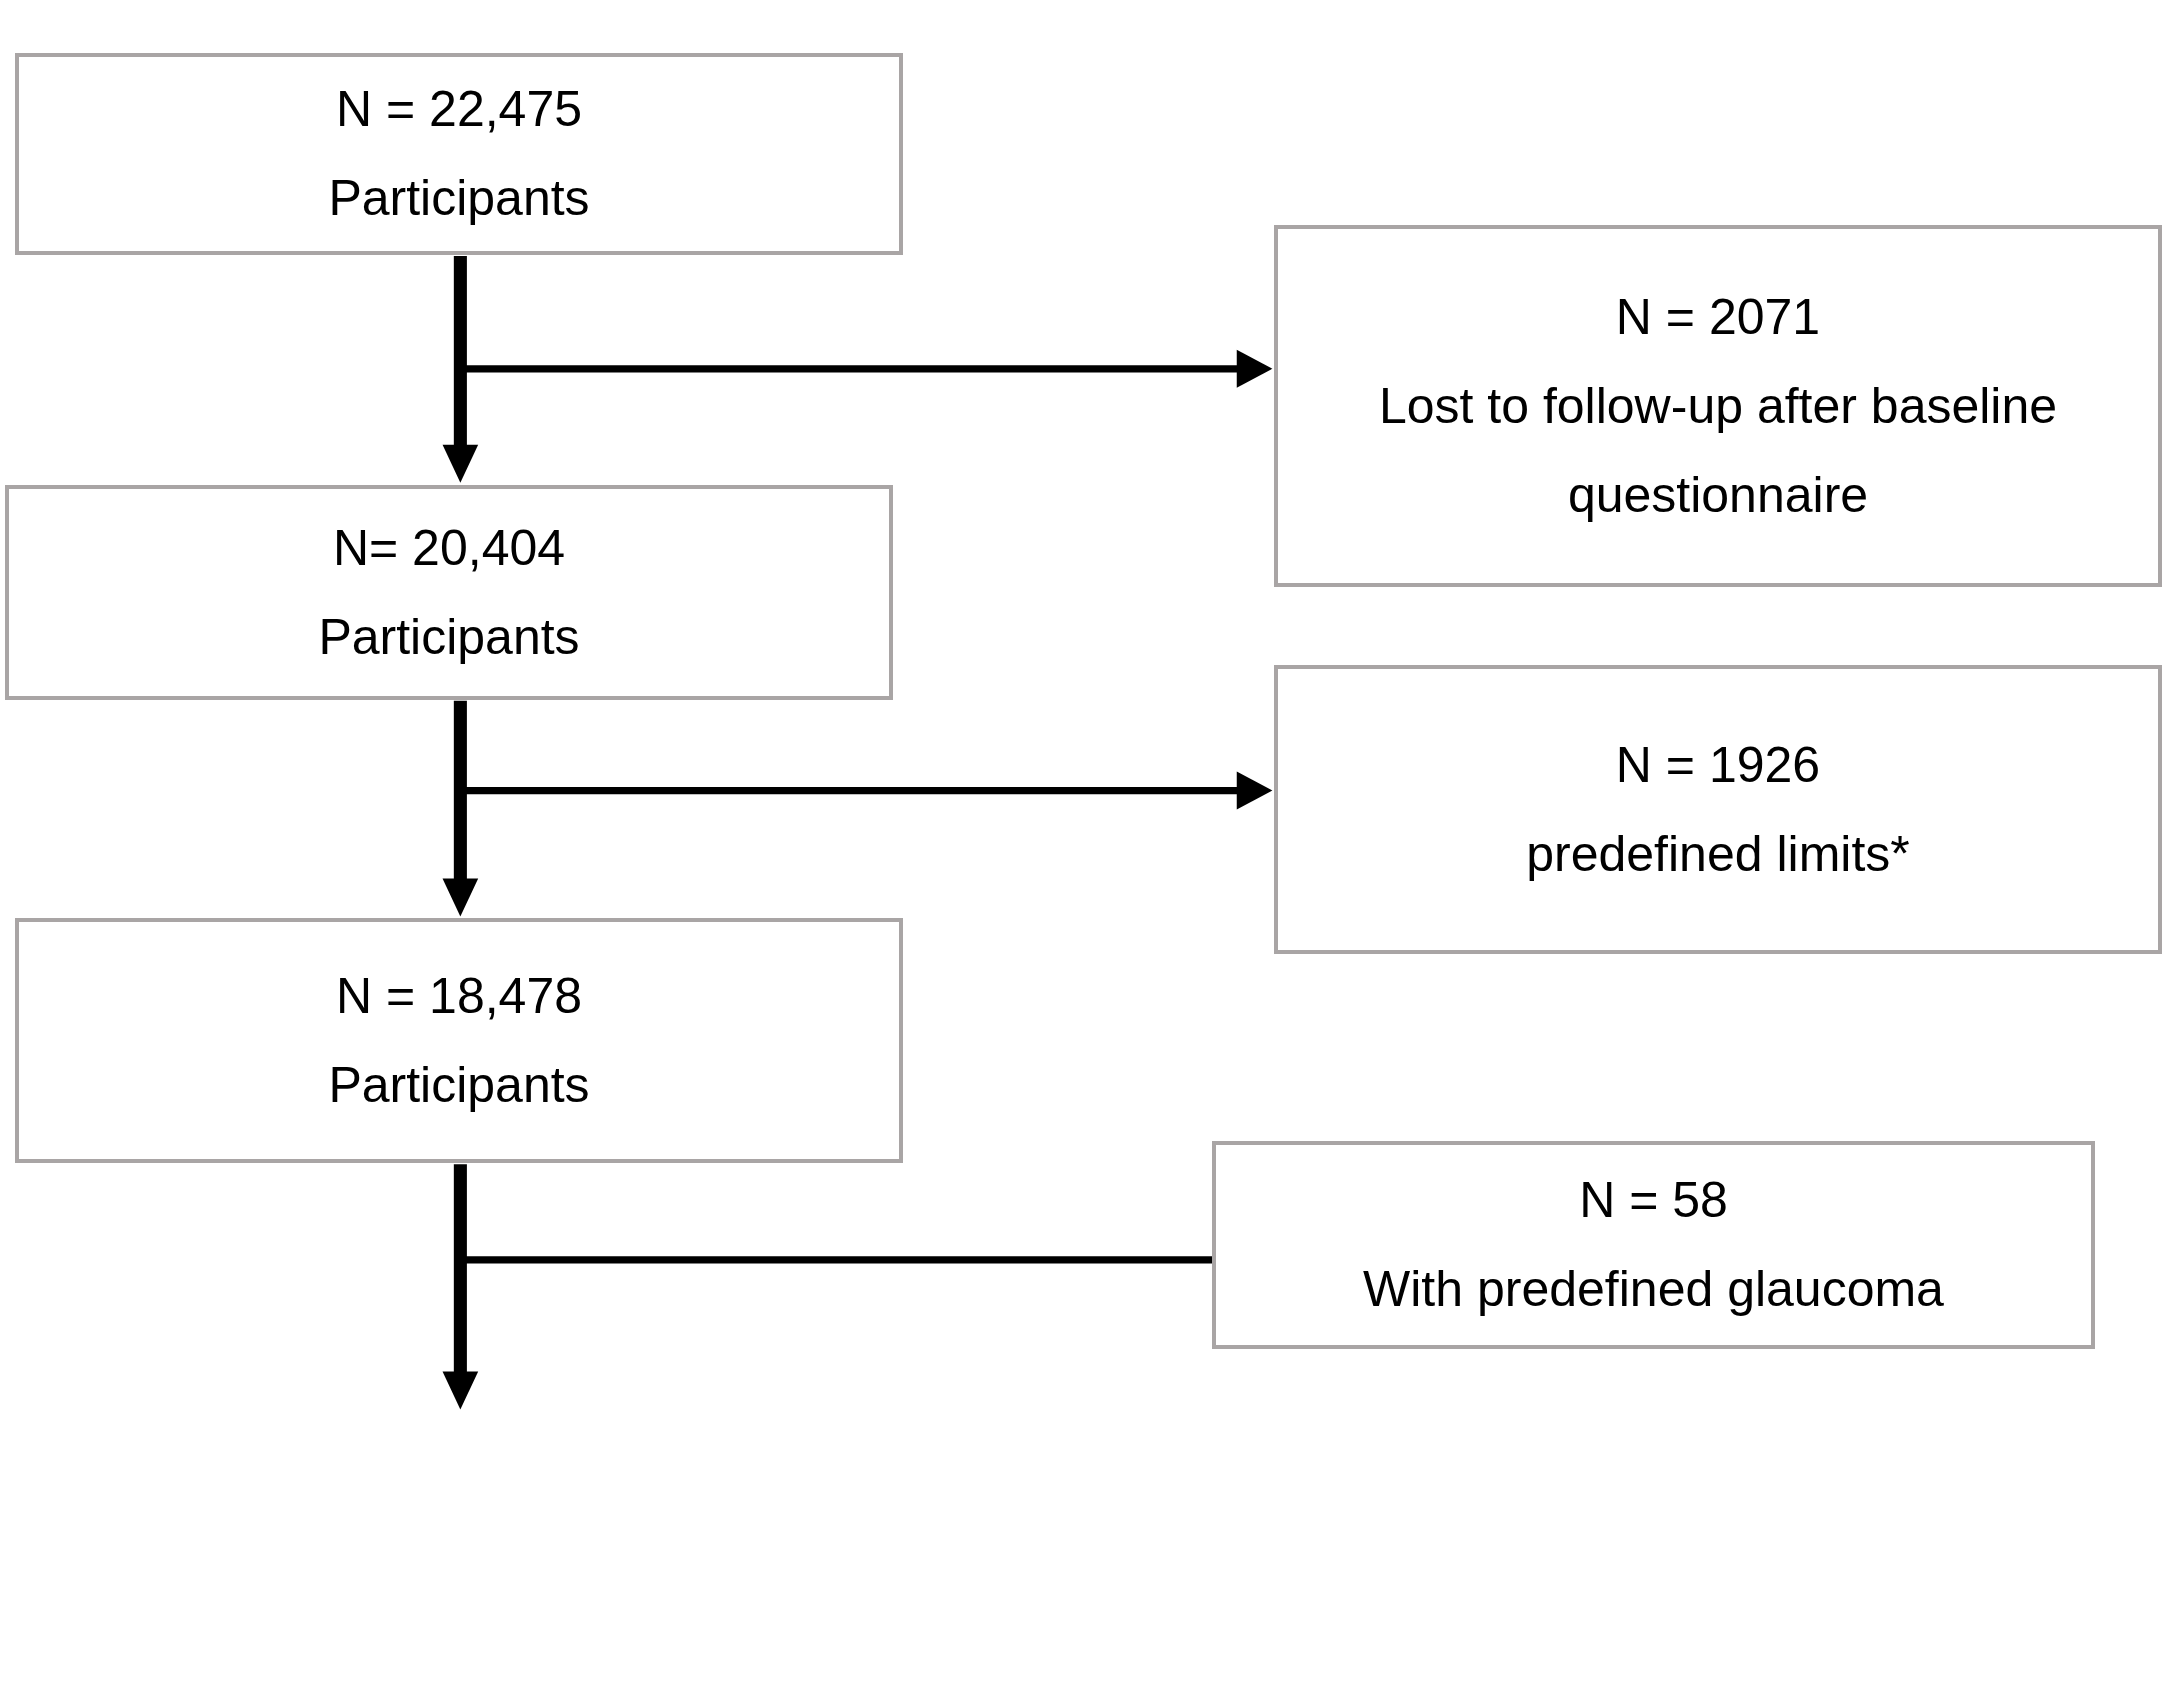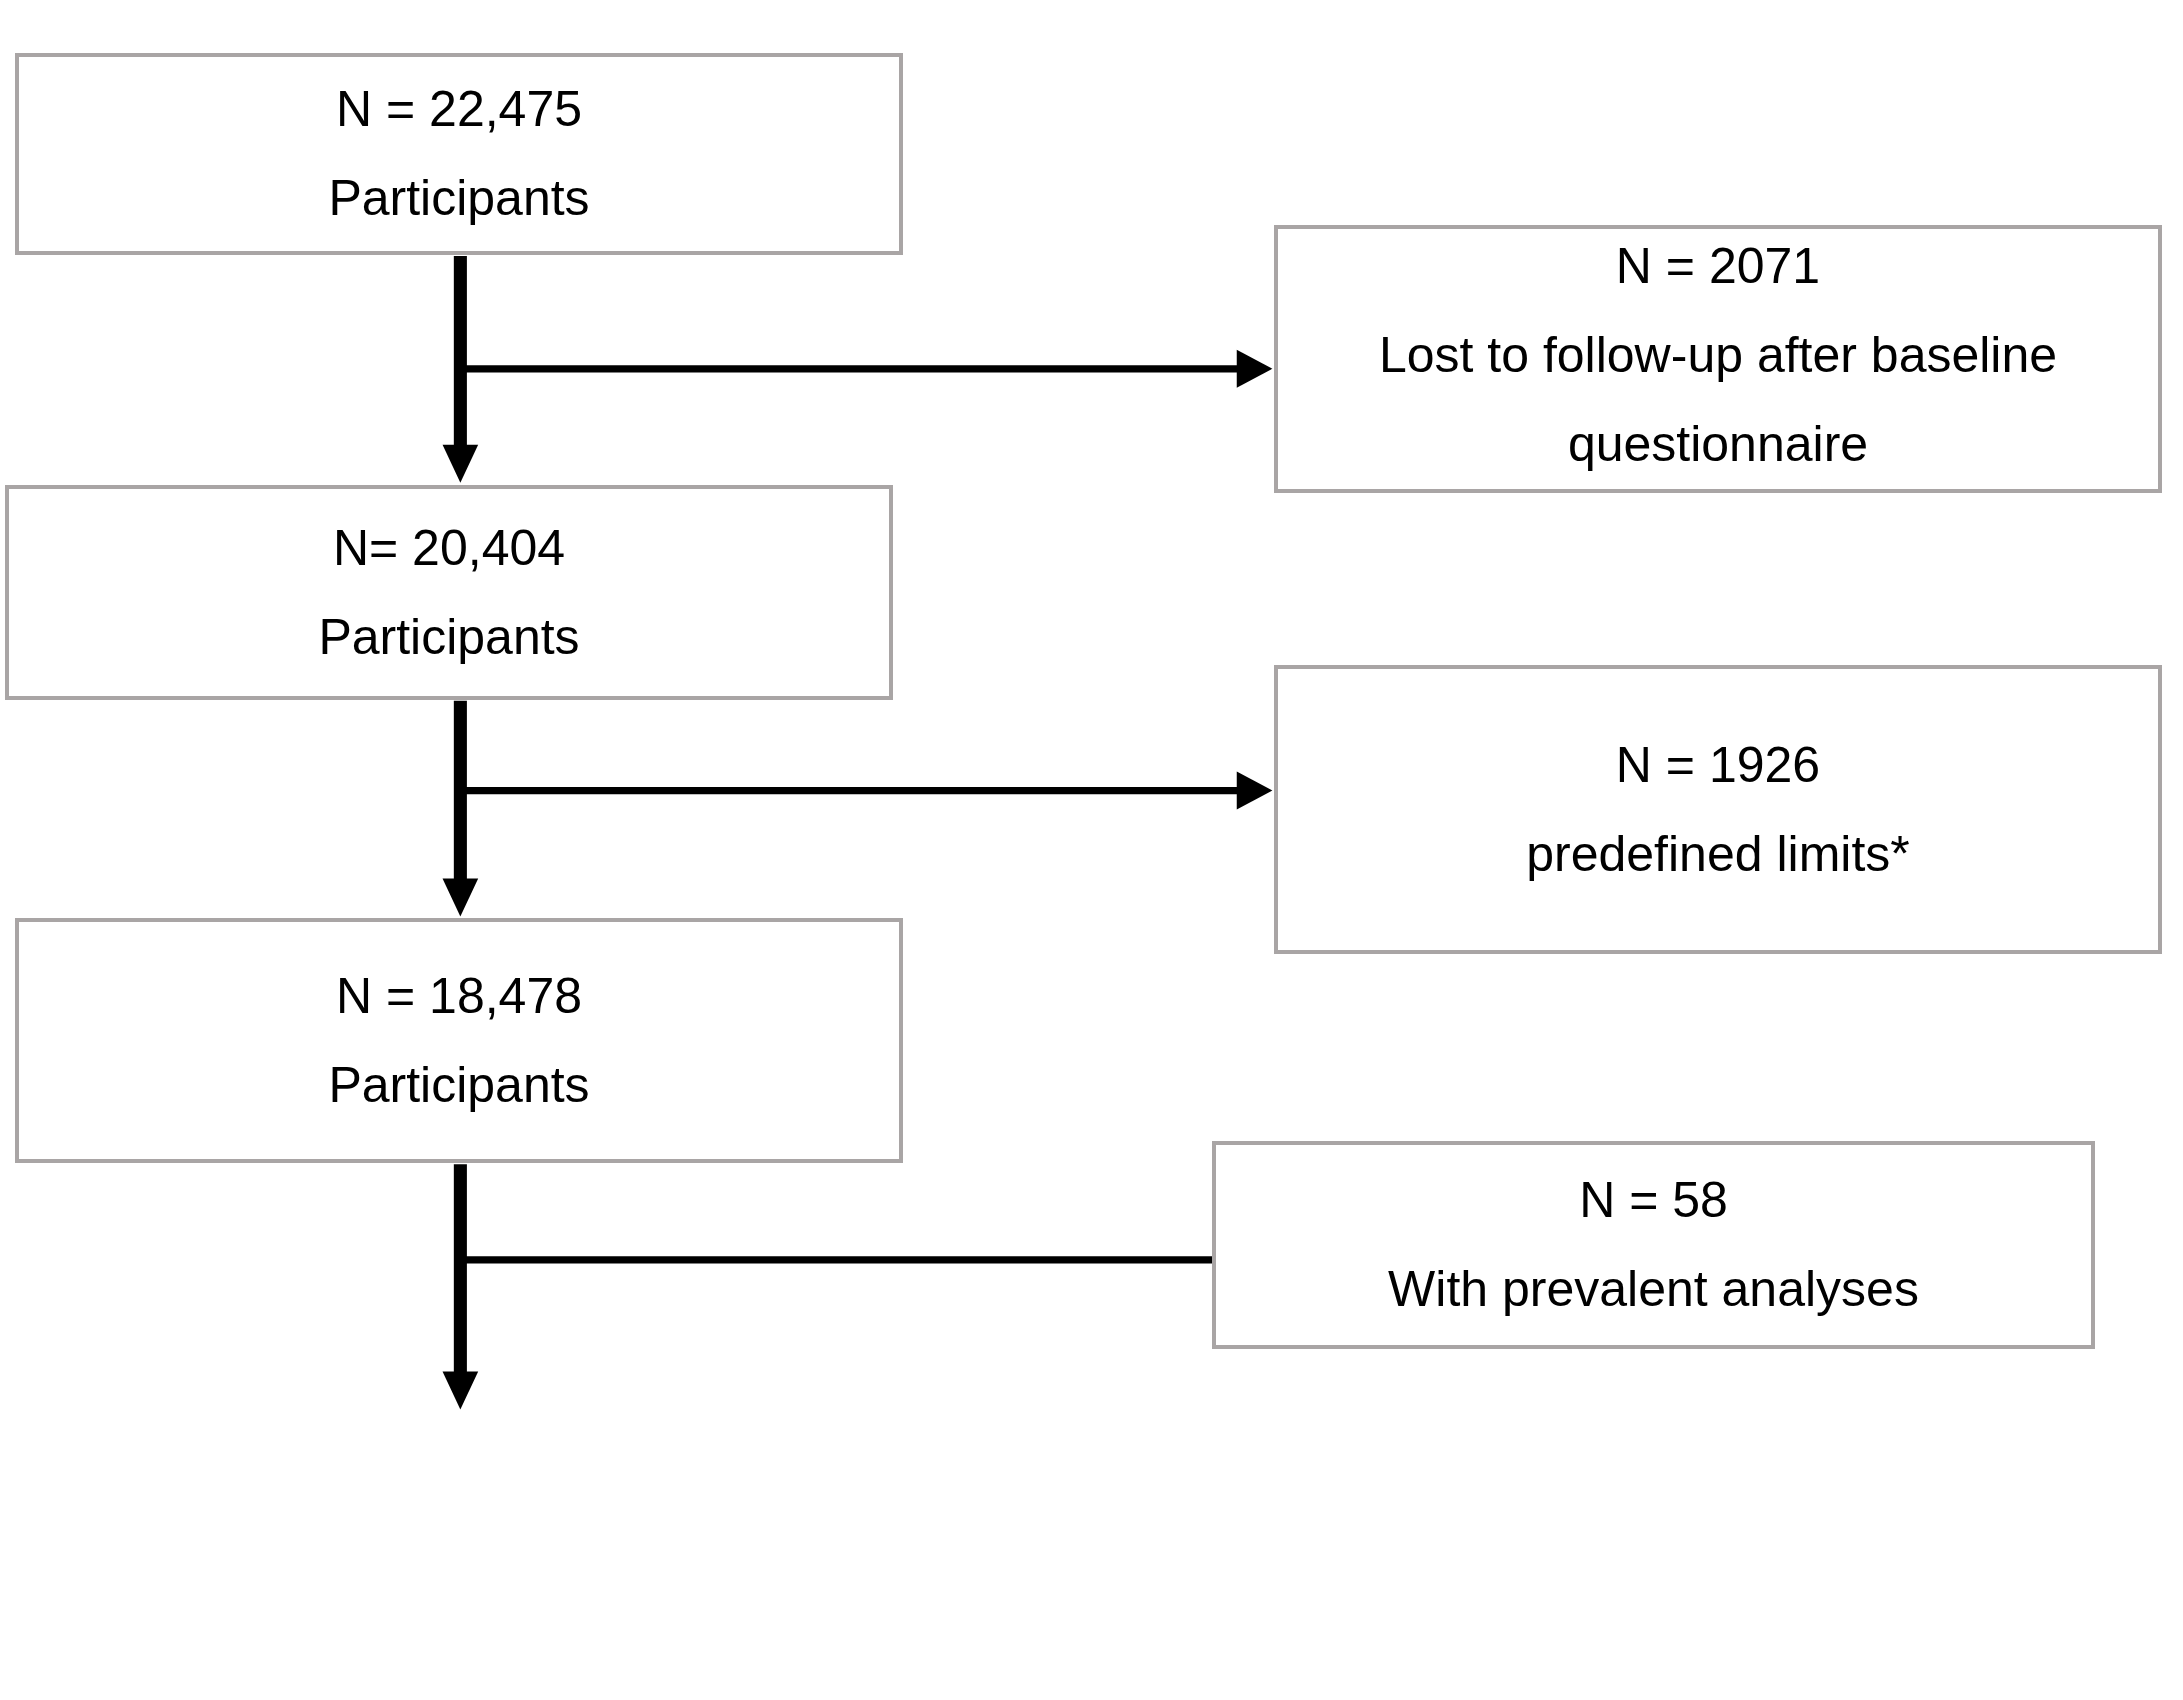--- a/index.html
+++ b/index.html
@@ -92,30 +92,30 @@
     <div class="line">N= 20,404</div>
     <div class="line">Participants</div>
   </div>
 
   <div class="box" style="left:15px; top:882px; width:888px; height:245px;text-align:right;">
     <div class="line">N = 18,478</div>
     <div class="line">Participants</div>
   </div>
 
 
-  <div class="box" style="left:1274px; top:189px; width:888px; height:268px;justify-content:flex-end;">
+  <div class="box" style="left:1274px; top:189px; width:888px; height:362px;">
     <div class="line">N = 2071</div>
     <div class="line">Lost to follow-up after baseline</div>
     <div class="line">questionnaire</div>
   </div>
 
   <div class="box" style="left:1274px; top:629px; width:888px; height:289px;">
     <div class="line">N = 1926</div>
     <div class="line">predefined limits*</div>
   </div>
 
   <div class="box" style="left:1212px; top:1105px; width:883px; height:208px;">
     <div class="line">N = 58</div>
-    <div class="line">With prevalent analyses</div>
+    <div class="line">With predefined glaucoma</div>
   </div>
 
 </div>
 
 
 </body></html>

